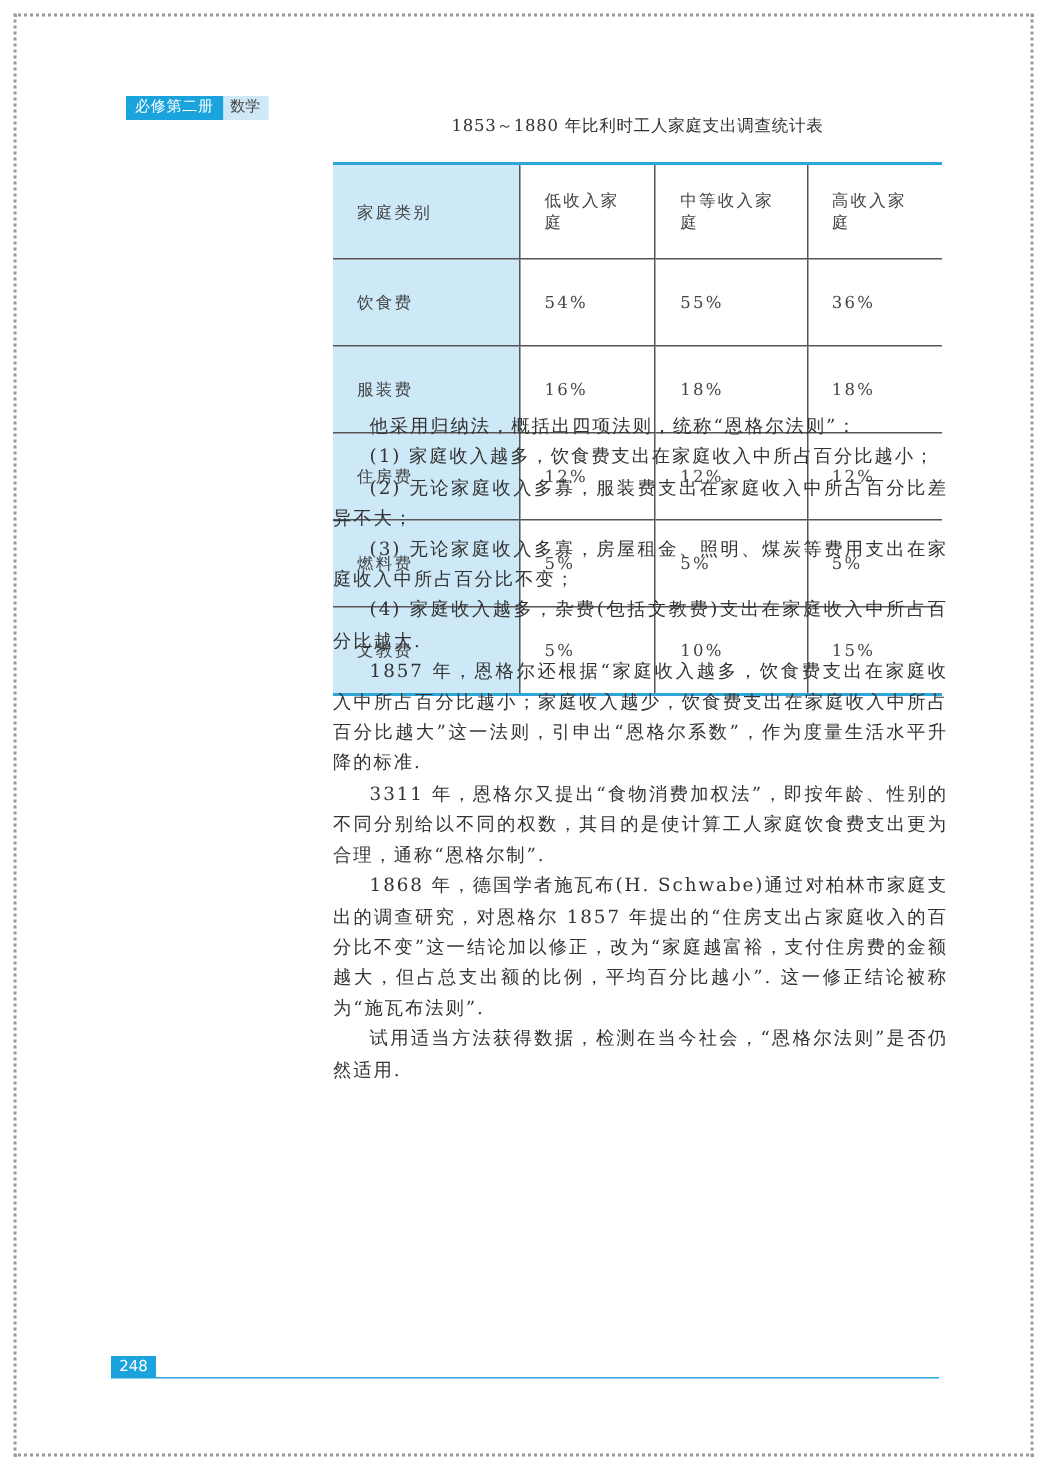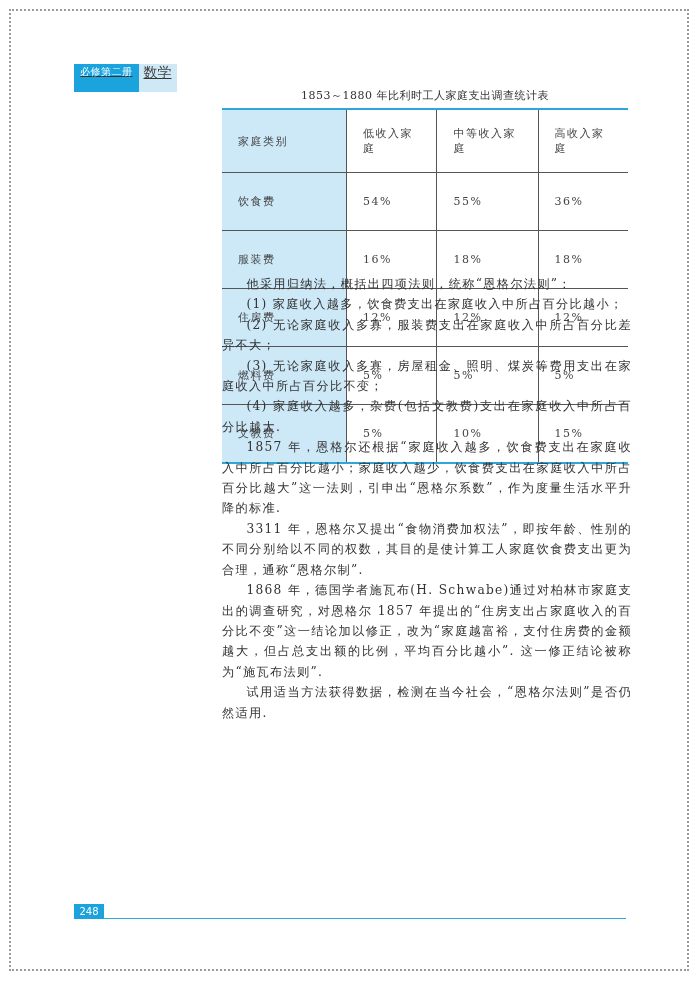--- a/index.html
+++ b/index.html
@@ -4,31 +4,31 @@
 <style>
   html, body { margin: 0; padding: 0; }
   body {
     width: 700px; height: 981px; background: #ffffff; position: relative; overflow: hidden;
     font-family: "DejaVu Serif", "Liberation Serif", serif; color: #333;
   }
   .frame {
     position: absolute; left: 9px; top: 9px; width: 680px; height: 962px;
     border: 2px dotted #9a9a9a; box-sizing: border-box;
   }
-  .header-tags { position: absolute; left: 74px; top: 64px; display: flex; height: 28px; text-decoration: underline; }
+  .header-tags { position: absolute; left: 84px; top: 64px; display: flex; height: 16px; }
   .tag-book {
     background: #1aa3dc; color: #fff; font-family: "DejaVu Sans", sans-serif;
     font-size: 10px; line-height: 16px; padding: 0 6px; letter-spacing: 0.5px;
   }
   .tag-subject {
     background: #cfe8f5; color: #444; font-family: "DejaVu Sans", sans-serif;
-    font-size: 14px; line-height: 16px; padding: 0 5px;
+    font-size: 10px; line-height: 16px; padding: 0 5px;
   }
   .table-title {
-    position: absolute; left: 222px; top: 88px; width: 406px; text-align: center;
+    position: absolute; left: 222px; top: 76px; width: 406px; text-align: center;
     font-size: 11px; color: #333; letter-spacing: 0.5px;
   }
   table.stats {
     position: absolute; left: 222px; top: 108px; width: 406px;
     border-collapse: collapse; font-size: 11px; color: #444;
     border-top: 2px solid #2ea6d9; border-bottom: 2px solid #2ea6d9;
   }
   table.stats td, table.stats th {
     height: 25px; text-align: left; font-weight: normal; padding: 16px;
     border-bottom: 1px solid #555; border-right: 1px solid #555; letter-spacing: 1.5px;

